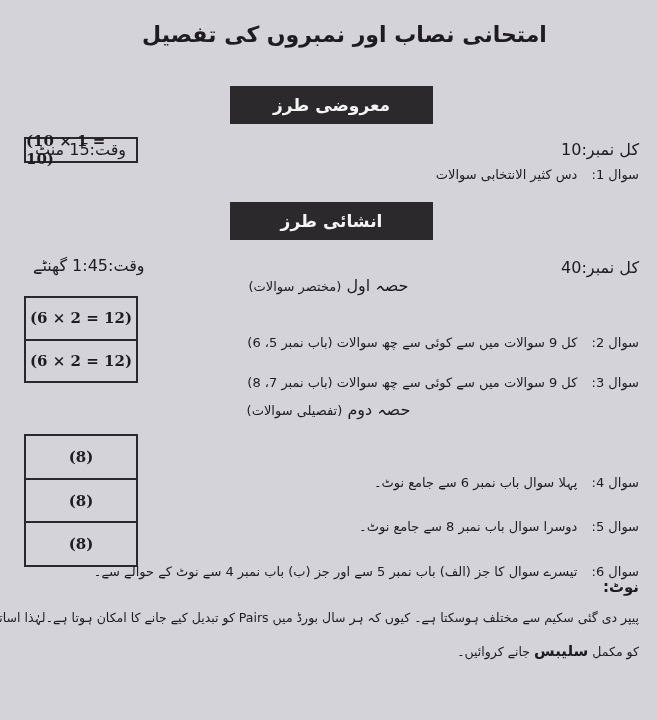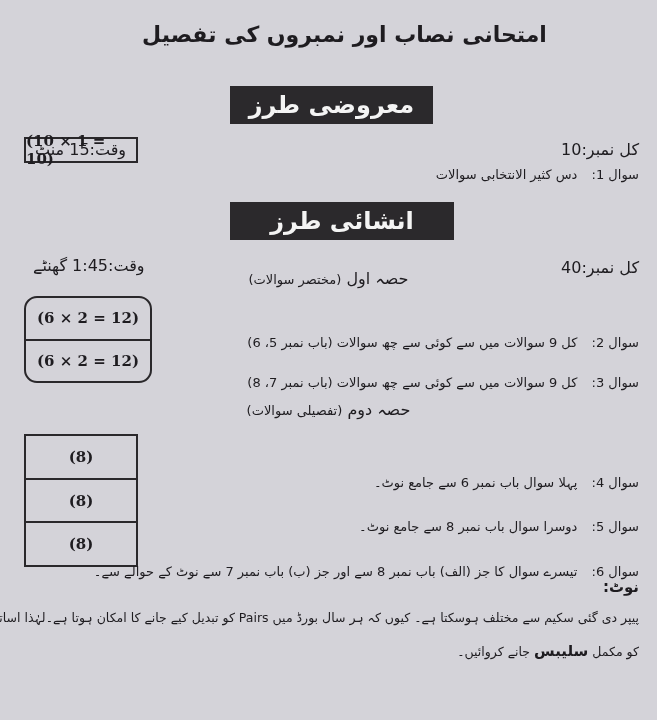--- a/index.html
+++ b/index.html
@@ -25,21 +25,21 @@
       font-size: 22px;
       font-weight: bold;
       direction: rtl;
       padding-left: 16px;
     }
 
     .banner {
       background: #2b292c;
       color: #f4f4f4;
       font-weight: bold;
-      font-size: 24px;
+      font-size: 17px;
       text-align: center;
       line-height: 38px;
       height: 38px;
       direction: rtl;
     }
 
     .meta {
       font-size: 16px;
       direction: rtl;
       white-space: nowrap;
@@ -117,29 +117,29 @@
 <div class="abs meta" style="top:100px; left:35px;">وقت:15 منٹ</div>
 
 <div class="abs box" style="top:137px; left:24px; width:114px; height:26px;">(10 × 1 = 10)</div>
 
 <div class="abs q" style="top:147px;">
   <span class="qlabel">سوال 1:</span>
   <span>دس کثیر الانتخابی سوالات</span>
 </div>
 
 <div class="abs meta" style="top:218px; right:18px;">کل نمبر:40</div>
-<div class="abs banner" style="top:202px; left:230px; width:224px;">انشائی طرز</div>
+<div class="abs banner" style="top:202px; left:230px; width:203px;">انشائی طرز</div>
 <div class="abs meta" style="top:216px; left:33px;text-align:center;">وقت:1:45 گھنٹے</div>
 
-<div class="abs subhead" style="top:269px;text-align:center;">
+<div class="abs subhead" style="top:276px;text-align:center;">
   <span>حصہ اول</span>
   <span class="paren">(مختصر سوالات)</span>
 </div>
 
-<div class="abs box-stack" style="top:296px; left:24px; width:128px; height:87px;border-radius:13px;">
+<div class="abs box-stack" style="top:296px; left:24px; width:114px; height:87px;">
   <div class="box-cell">(6 × 2 = 12)</div>
   <div class="box-cell">(6 × 2 = 12)</div>
 </div>
 
 <div class="abs q" style="top:315px;">
   <span class="qlabel">سوال 2:</span>
   <span>کل 9 سوالات میں سے کوئی سے چھ سوالات (باب نمبر 5، 6)</span>
 </div>
 <div class="abs q" style="top:355px;">
   <span class="qlabel">سوال 3:</span>
@@ -160,21 +160,21 @@
 <div class="abs q" style="top:455px;">
   <span class="qlabel">سوال 4:</span>
   <span>پہلا سوال باب نمبر 6 سے جامع نوٹ۔</span>
 </div>
 <div class="abs q" style="top:499px;">
   <span class="qlabel">سوال 5:</span>
   <span>دوسرا سوال باب نمبر 8 سے جامع نوٹ۔</span>
 </div>
 <div class="abs q" style="top:544px;">
   <span class="qlabel">سوال 6:</span>
-  <span>تیسرے سوال کا جز (الف) باب نمبر 8 سے اور جز (ب) باب نمبر 7 سے نوٹ کے حوالے سے۔</span>
+  <span>تیسرے سوال کا جز (الف) باب نمبر 5 سے اور جز (ب) باب نمبر 4 سے نوٹ کے حوالے سے۔</span>
 </div>
 
 <div class="abs note-head" style="top:578px;">نوٹ:</div>
 <div class="abs note-line" style="top:610px;">پیپر دی گئی سکیم سے مختلف ہوسکتا ہے۔ کیوں کہ ہر سال بورڈ میں Pairs کو تبدیل کیے جانے کا امکان ہوتا ہے۔لہٰذا اساتذہ کرام طلبا</div>
 <div class="abs note-line" style="top:642px;">
   <span>کو مکمل</span>
   <span class="strong">سلیبس</span>
   <span>جانے کروائیں۔</span>
 </div>
 

